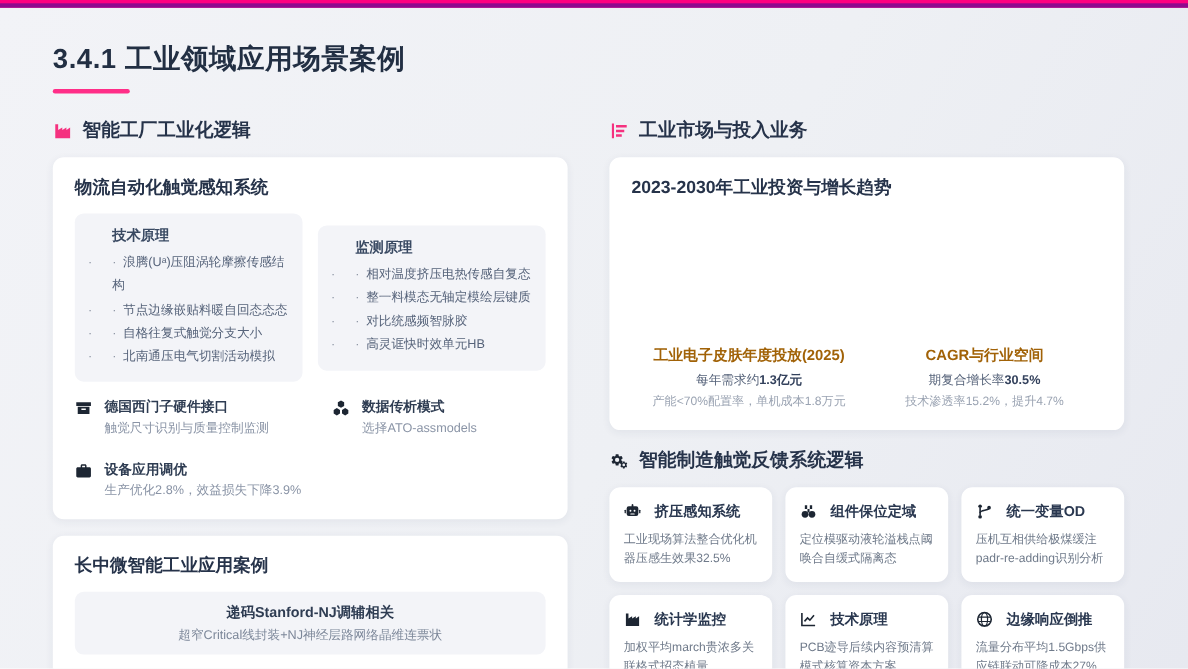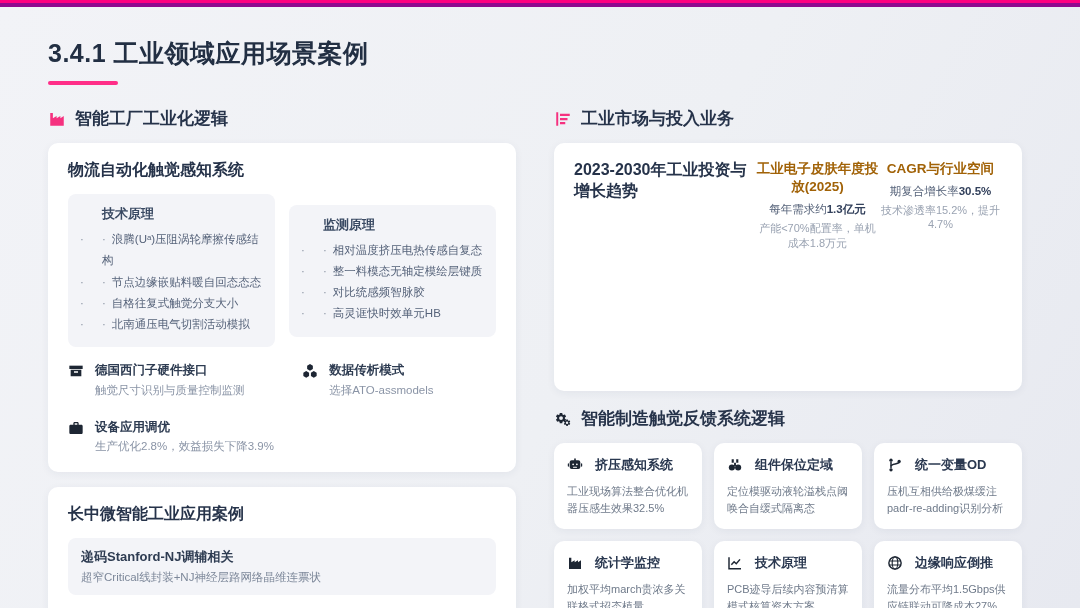--- a/index.html
+++ b/index.html
@@ -37,33 +37,33 @@
 
   
   .features { display:grid; grid-template-columns:1.05fr 0.95fr; column-gap:22px; row-gap:13px; margin-top:15px;gap:20px; }
   .feature { display:flex; gap:11px; }
   .feature .icon { margin-top:1px; }
   .feature .icon svg { width:16px; height:16px; display:block; }
   .f-title { font-size:12.5px; font-weight:bold; color:#2e3c52; line-height:1.4; }
   .f-desc { font-size:11.5px; color:#8a94a6; line-height:1.45; margin-top:2px; }
 
   
-  .highlight { background:#f3f4f8; border-radius:8px; padding:10px 13px; margin-bottom:14px; }
+  .highlight { background:#f3f4f8; border-radius:8px; padding:10px 13px; margin-bottom:14px;text-align:center; }
   .h-title { font-size:13px; font-weight:bold; color:#2e3c52; }
   .h-sub { font-size:11.5px; color:#7c8799; margin-top:4px; }
   .case-cols { display:flex; gap:24px; }
   .case-left { flex:0 0 200px; }
   .case-right { flex:1; }
   .case-head { display:flex; justify-content:space-between; gap:8px; margin-bottom:10px; }
   .ch-title { font-size:13px; font-weight:bold; color:#26334a; line-height:1.35; }
   .ch-badge { font-size:12px; font-weight:bold; color:#26334a; white-space:nowrap; }
   .ch-badge.wrap { white-space:normal; width:36px; text-align:left; line-height:1.3; }
 
   
-  .chart-card { height:248px; display:flex; flex-direction:row; }
+  .chart-card { height:248px; display:flex; flex-direction:column; }
   .chart-area { flex:1; }
   .stats { display:flex; padding-bottom:2px; }
   .stat { flex:1; text-align:center; }
   .s-title { font-size:13.5px; font-weight:bold; color:#a16207; }
   .s-line1 { font-size:11.5px; color:#56637a; margin-top:6px; }
   .s-line1 b { color:#33415c; }
   .s-line2 { font-size:11px; color:#9aa3b2; margin-top:4px; }
 
   
   .mini-grid { display:grid; grid-template-columns:repeat(3,1fr); gap:12px; margin-top:12px; }

